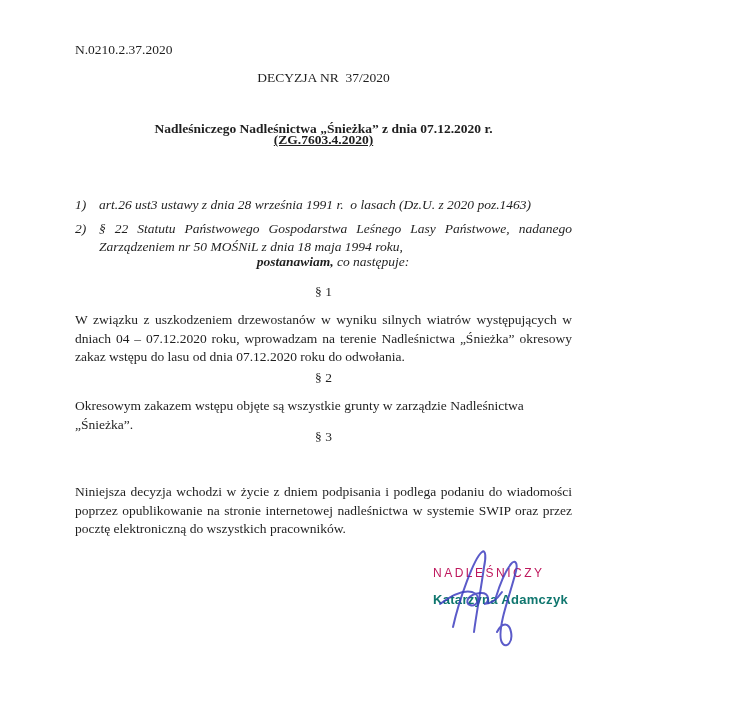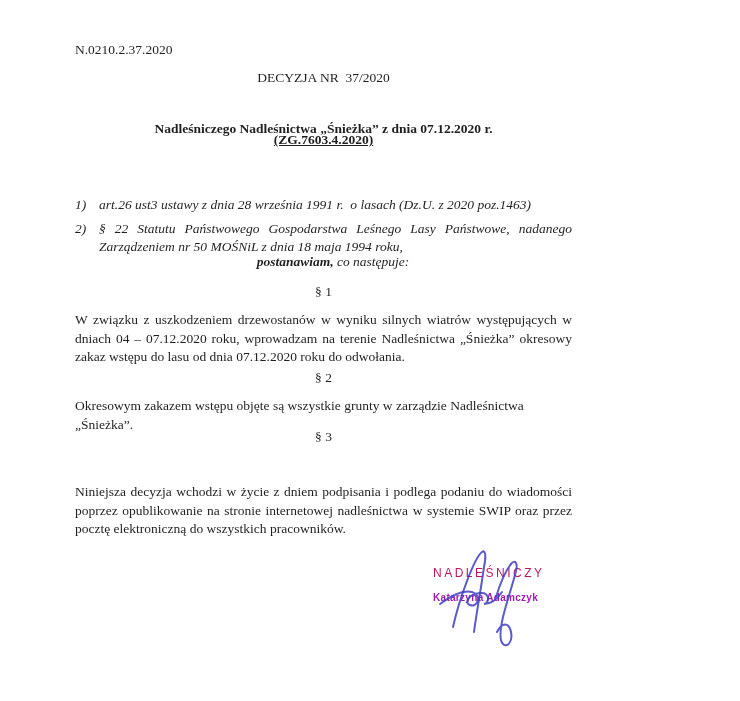--- a/index.html
+++ b/index.html
@@ -52,22 +52,22 @@
 
   .sig-stamp-title {
     position:absolute; left:433px; top:566px;
     font-family:"Liberation Sans", sans-serif;
     font-size:12px; letter-spacing:2.5px;
     color:#be185d;
   }
   .sig-stamp-name {
     position:absolute; left:433px; top:592px;
     font-family:"Liberation Sans", sans-serif;
-    font-size:10px; letter-spacing:0.3px; font-weight:bold;
-    color:#a21caf;
+    font-size:13px; letter-spacing:0.3px; font-weight:bold;
+    color:#0f766e;
   }
   .sig-ink { position:absolute; left:436px; top:542px; }
   .sig-ink path { fill:none; stroke:#3e3ec0; stroke-width:2; stroke-linecap:round; opacity:0.85; }
 </style>
 </head>
 <body>
 
 <div class="page">
   <div class="content">
 

